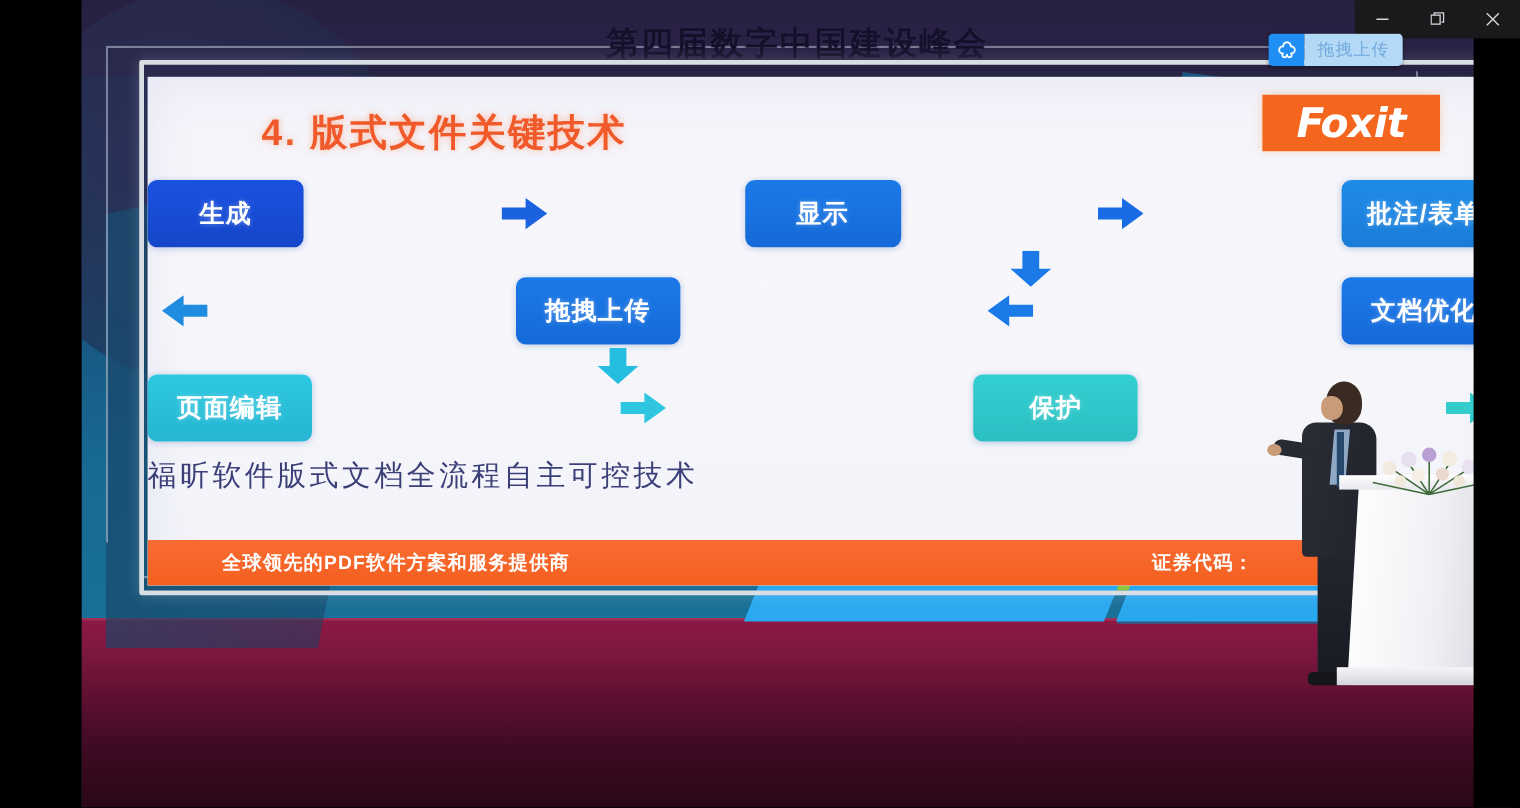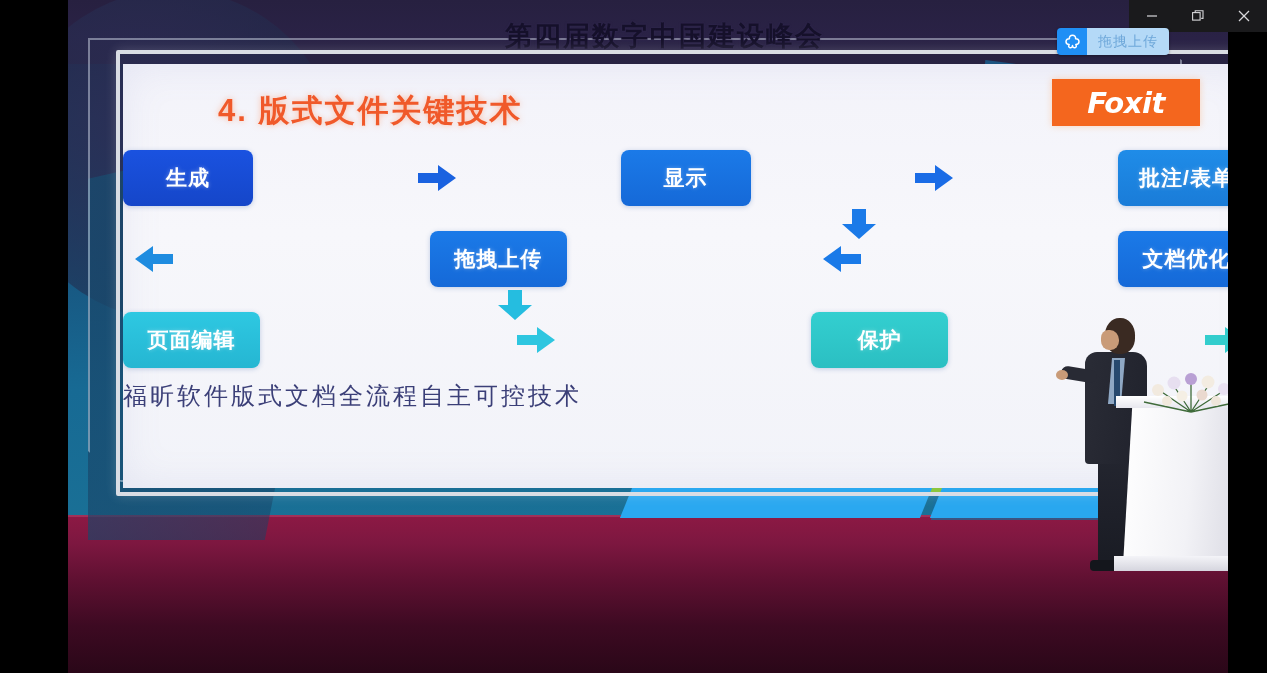--- a/index.html
+++ b/index.html
@@ -215,21 +215,21 @@
     width: 148px; height: 47px;
     background: #f4661e;
     display: flex;
     align-items: center;
     justify-content: center;
     box-shadow: 0 0 7px rgba(255,160,90,.4);
   }
   .foxit-logo span {
     color: #ffffff;
     font-family: "DejaVu Sans", sans-serif;
-    font-size: 29px;
+    font-size: 34px;
     font-weight: bold;
     font-style: italic;
     letter-spacing: -0.5px;
   }
 
   
   .flow {
     position: absolute;
     left: 0; right: 0; top: 86px;
   }
@@ -536,20 +536,24 @@
           <div class="h-arrow">
             <svg class="arrow-svg" width="38" height="26" viewBox="0 0 38 26" aria-hidden="true">
               <path d="M0 8 H20 V0 L38 13 L20 26 V18 H0 Z" fill="#33cdcd"></path>
             </svg>
           </div>
         </div>
       </div>
 
       <div class="tagline">福昕软件版式文档全流程自主可控技术</div>
 
+      <div class="footer-bar">
+        <span class="footer-left">全球领先的PDF软件方案和服务提供商</span>
+        <span class="footer-right">证券代码：</span>
+      </div>
     </div>
 
     <div class="presenter p-legs"></div>
     <div class="presenter p-shoe"></div>
     <div class="presenter p-body"></div>
     <div class="presenter p-shirt"></div>
     <div class="presenter p-tie"></div>
     <div class="presenter p-arm"></div>
     <div class="presenter p-hand"></div>
     <div class="presenter p-head"></div>

